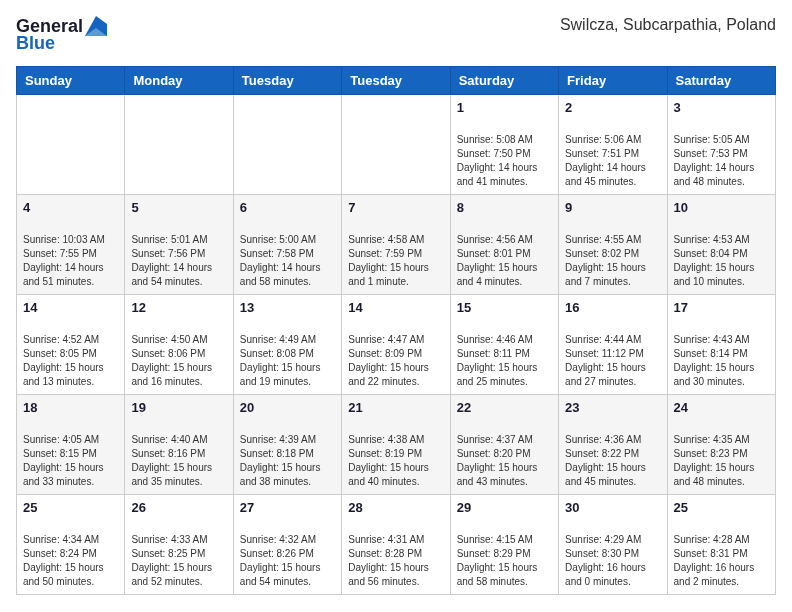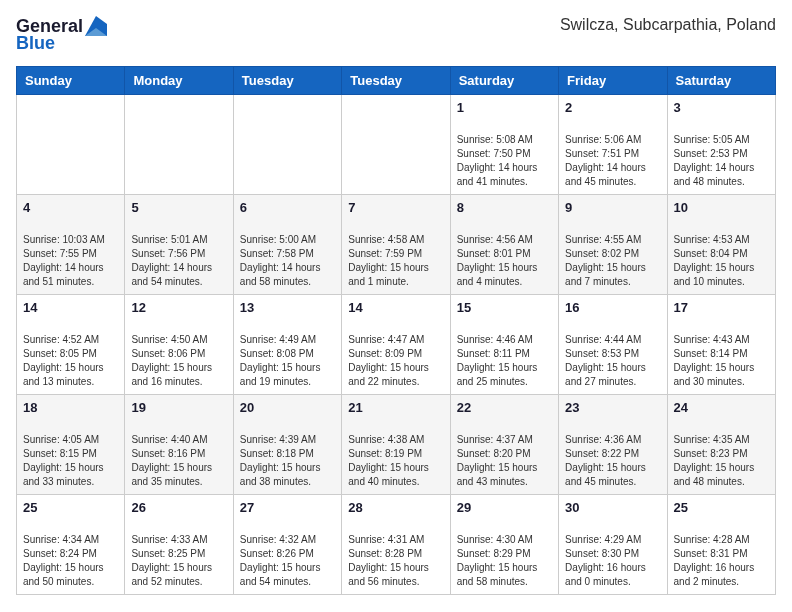--- a/index.html
+++ b/index.html
@@ -132,21 +132,21 @@
         <td>
           <span class="day-number">2</span>
           <div class="day-info">Sunrise: 5:06 AM
 Sunset: 7:51 PM
 Daylight: 14 hours
 and 45 minutes.</div>
         </td>
         <td>
           <span class="day-number">3</span>
           <div class="day-info">Sunrise: 5:05 AM
-Sunset: 2:53 PM
+Sunset: 7:53 PM
 Daylight: 14 hours
 and 48 minutes.</div>
         </td>
       </tr>
       <tr class="week-row">
         <td>
           <span class="day-number">4</span>
           <div class="day-info">Sunrise: 10:03 AM
 Sunset: 7:55 PM
 Daylight: 14 hours
@@ -227,21 +227,21 @@
         <td>
           <span class="day-number">15</span>
           <div class="day-info">Sunrise: 4:46 AM
 Sunset: 8:11 PM
 Daylight: 15 hours
 and 25 minutes.</div>
         </td>
         <td>
           <span class="day-number">16</span>
           <div class="day-info">Sunrise: 4:44 AM
-Sunset: 8:53 PM
+Sunset: 11:12 PM
 Daylight: 15 hours
 and 27 minutes.</div>
         </td>
         <td>
           <span class="day-number">17</span>
           <div class="day-info">Sunrise: 4:43 AM
 Sunset: 8:14 PM
 Daylight: 15 hours
 and 30 minutes.</div>
         </td>
@@ -321,21 +321,21 @@
         </td>
         <td>
           <span class="day-number">28</span>
           <div class="day-info">Sunrise: 4:31 AM
 Sunset: 8:28 PM
 Daylight: 15 hours
 and 56 minutes.</div>
         </td>
         <td>
           <span class="day-number">29</span>
-          <div class="day-info">Sunrise: 4:30 AM
+          <div class="day-info">Sunrise: 4:15 AM
 Sunset: 8:29 PM
 Daylight: 15 hours
 and 58 minutes.</div>
         </td>
         <td>
           <span class="day-number">30</span>
           <div class="day-info">Sunrise: 4:29 AM
 Sunset: 8:30 PM
 Daylight: 16 hours
 and 0 minutes.</div>

